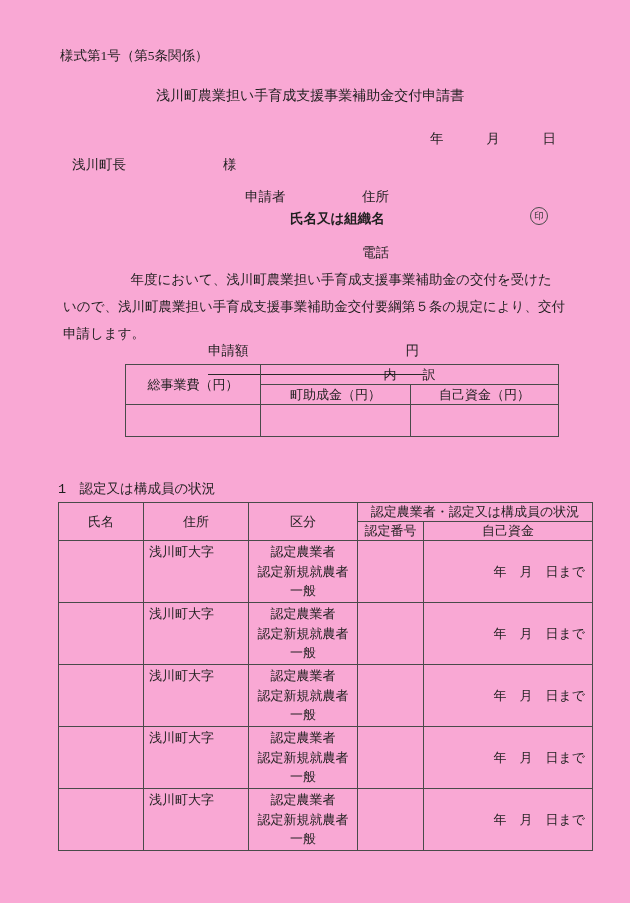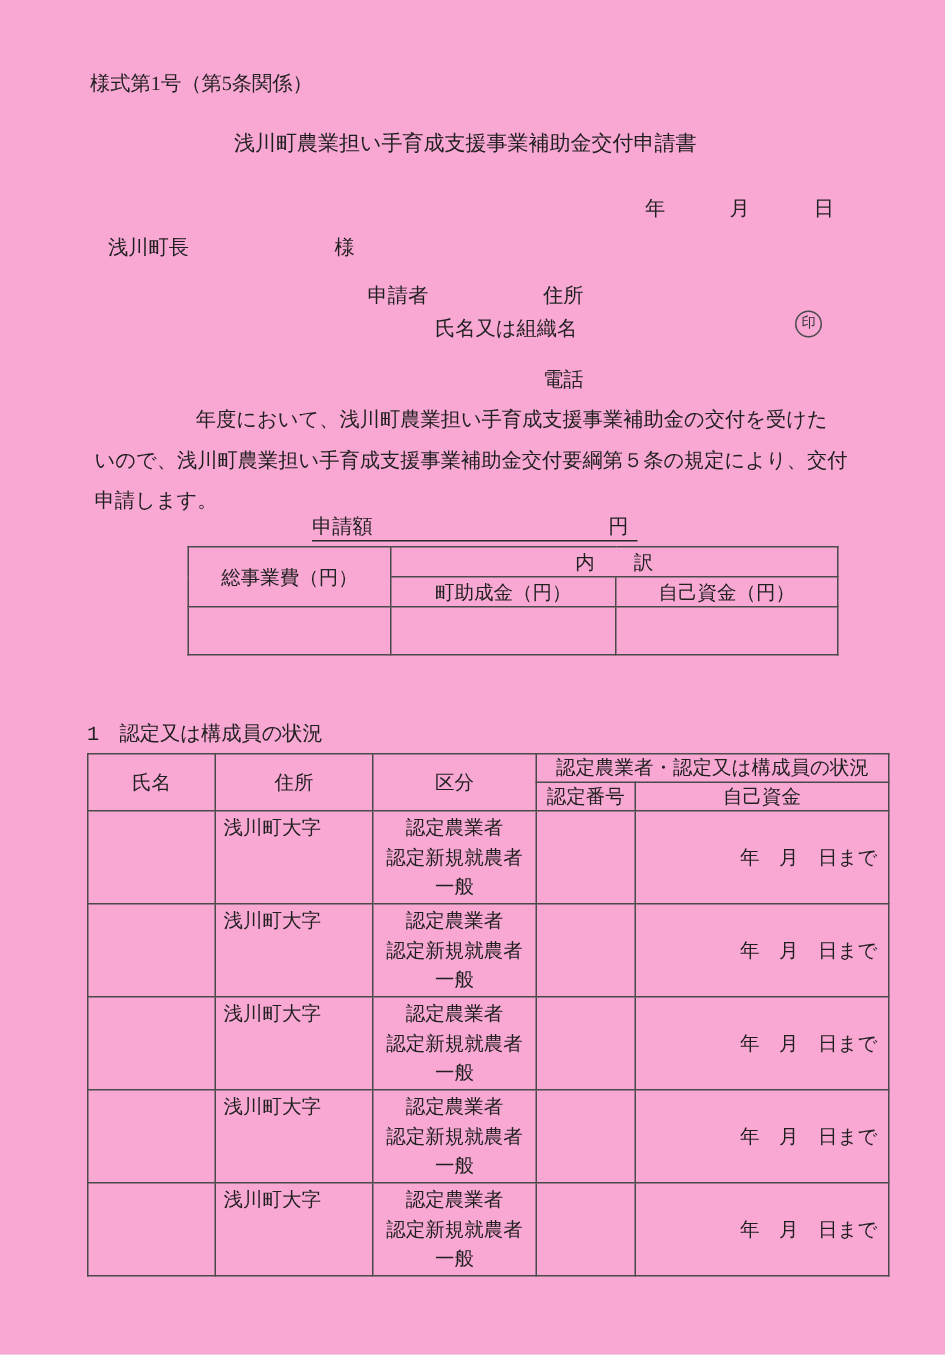--- a/index.html
+++ b/index.html
@@ -17,38 +17,38 @@
   .form-number{left:60px;top:47px;}
   .doc-title{left:156px;top:87px;font-size:14px;font-weight:normal;margin:0;}
 
   .date-line{left:430px;top:130px;width:126px;display:flex;justify-content:space-between;}
 
   .addressee-name{left:72px;top:156px;}
   .addressee-honorific{left:223px;top:156px;}
 
   .applicant-label{left:245px;top:188px;}
   .address-label{left:362px;top:188px;}
-  .name-label{left:290px;top:210px;}
+  .name-label{left:290px;top:210px;font-weight:bold;}
   .phone-label{left:362px;top:244px;}
   .seal{
     left:530px;top:207px;
     width:16px;height:16px;
     border:1px solid #4a4a4a;border-radius:50%;
     font-size:9.5px;line-height:16px;text-align:center;
     color:#333;
   }
 
   .body-para{left:63px;top:266px;width:520px;}
   .body-para div{line-height:27px;height:27px;}
 
   .amount-line{
     left:208px;top:342px;width:217px;
     border-bottom:1px solid #2a2a2a;
     display:flex;justify-content:space-between;align-items:baseline;
-    padding-bottom:0;
+    padding-bottom:14px;
   }
   .amount-line .unit{margin-right:6px;}
 
   table{border-collapse:collapse;table-layout:fixed;}
   td,th{border:1px solid #4a4a4a;font-weight:normal;text-align:center;
         padding:0;font-size:13px;overflow:hidden;}
 
   .t1{left:125px;top:364px;width:433px;}
   .t1 .r-head td{height:19px;}
   .t1 .r-empty td{height:31px;}

